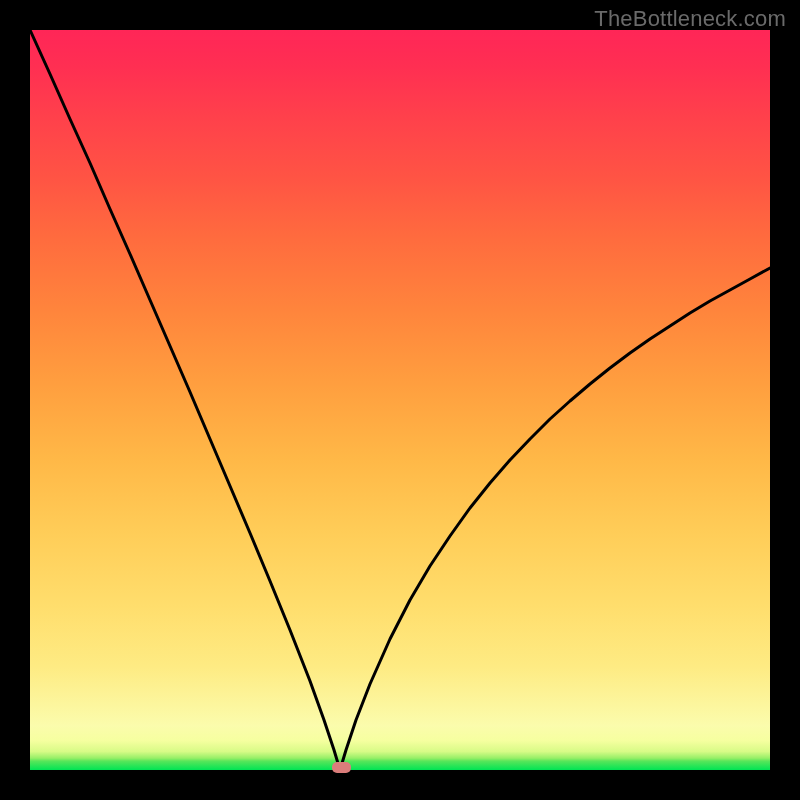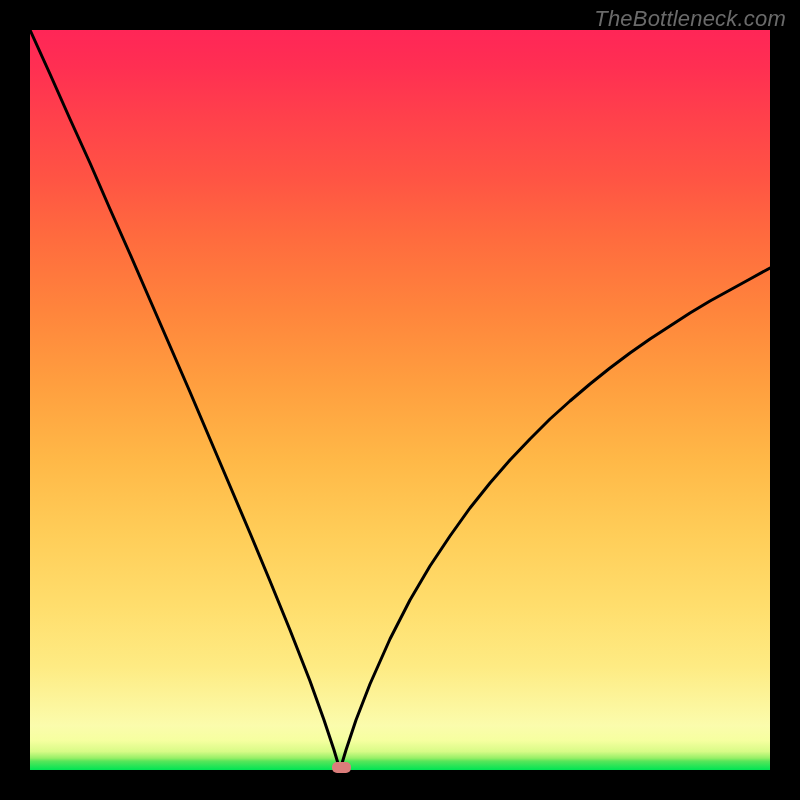--- a/index.html
+++ b/index.html
@@ -15,21 +15,20 @@
     font-family: Arial, Helvetica, sans-serif;
   }
   .watermark {
     position: absolute;
     top: 6px;
     right: 14px;
     color: #6a6a6a;
     font-size: 22px;
     z-index: 10;
     letter-spacing: 0.2px;
-    font-style: italic;
   }
   .plot-area {
     position: absolute;
     left: 30px;
     top: 30px;
     width: 740px;
     height: 740px;
   }
   .gradient-bg {
     position: absolute;

